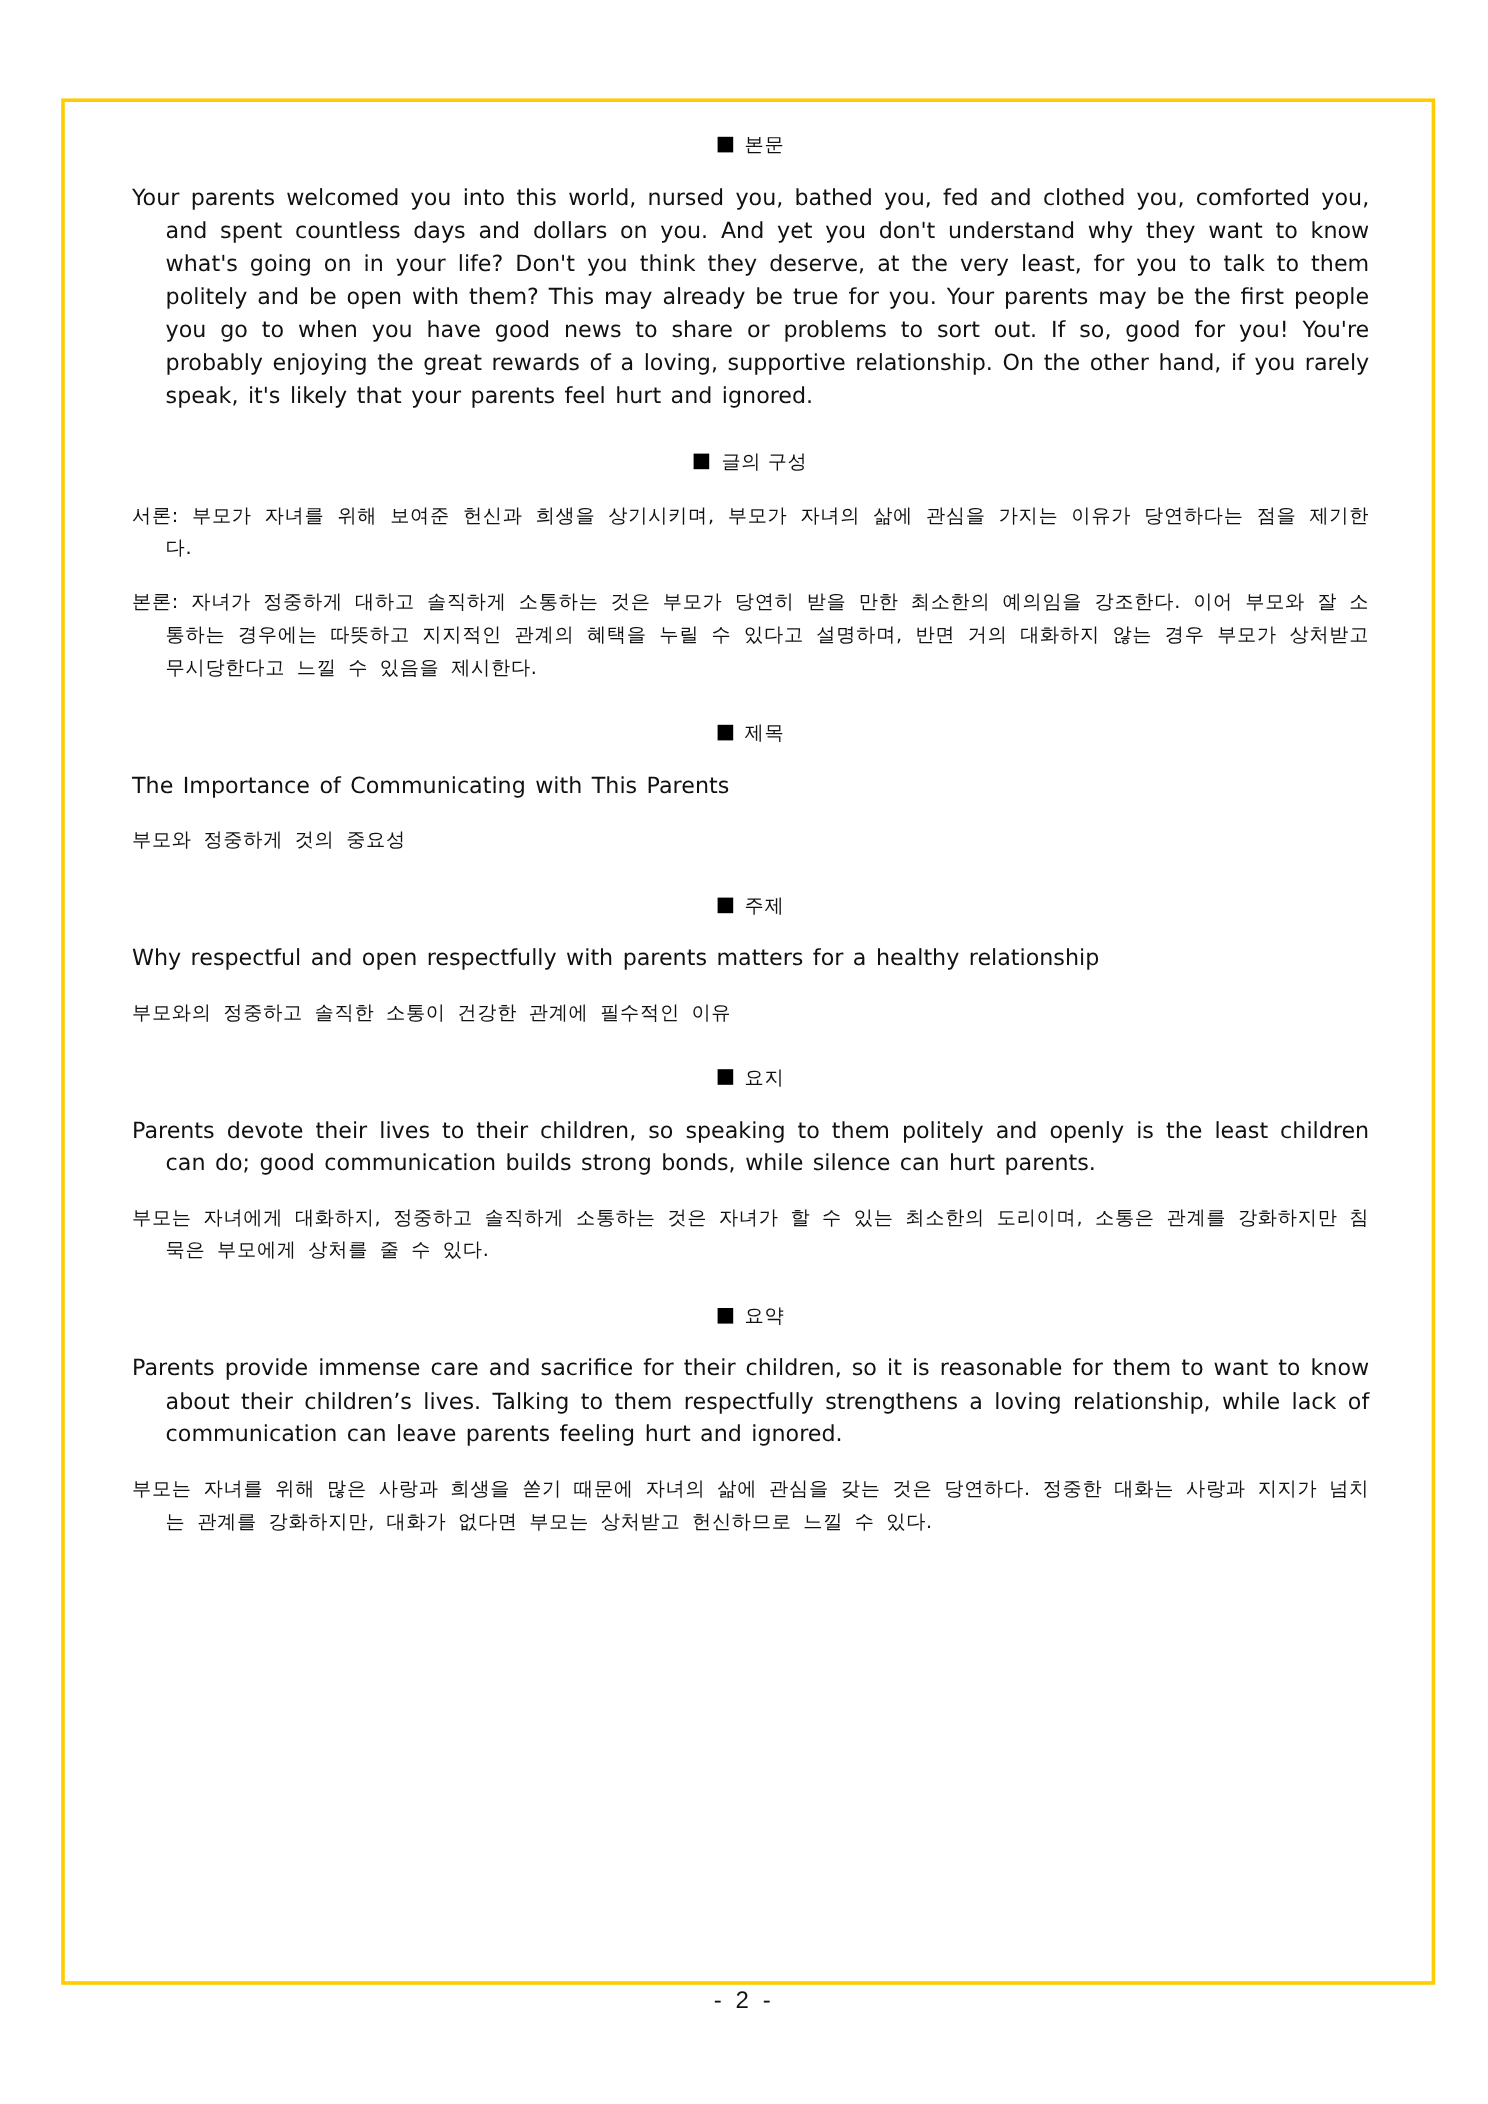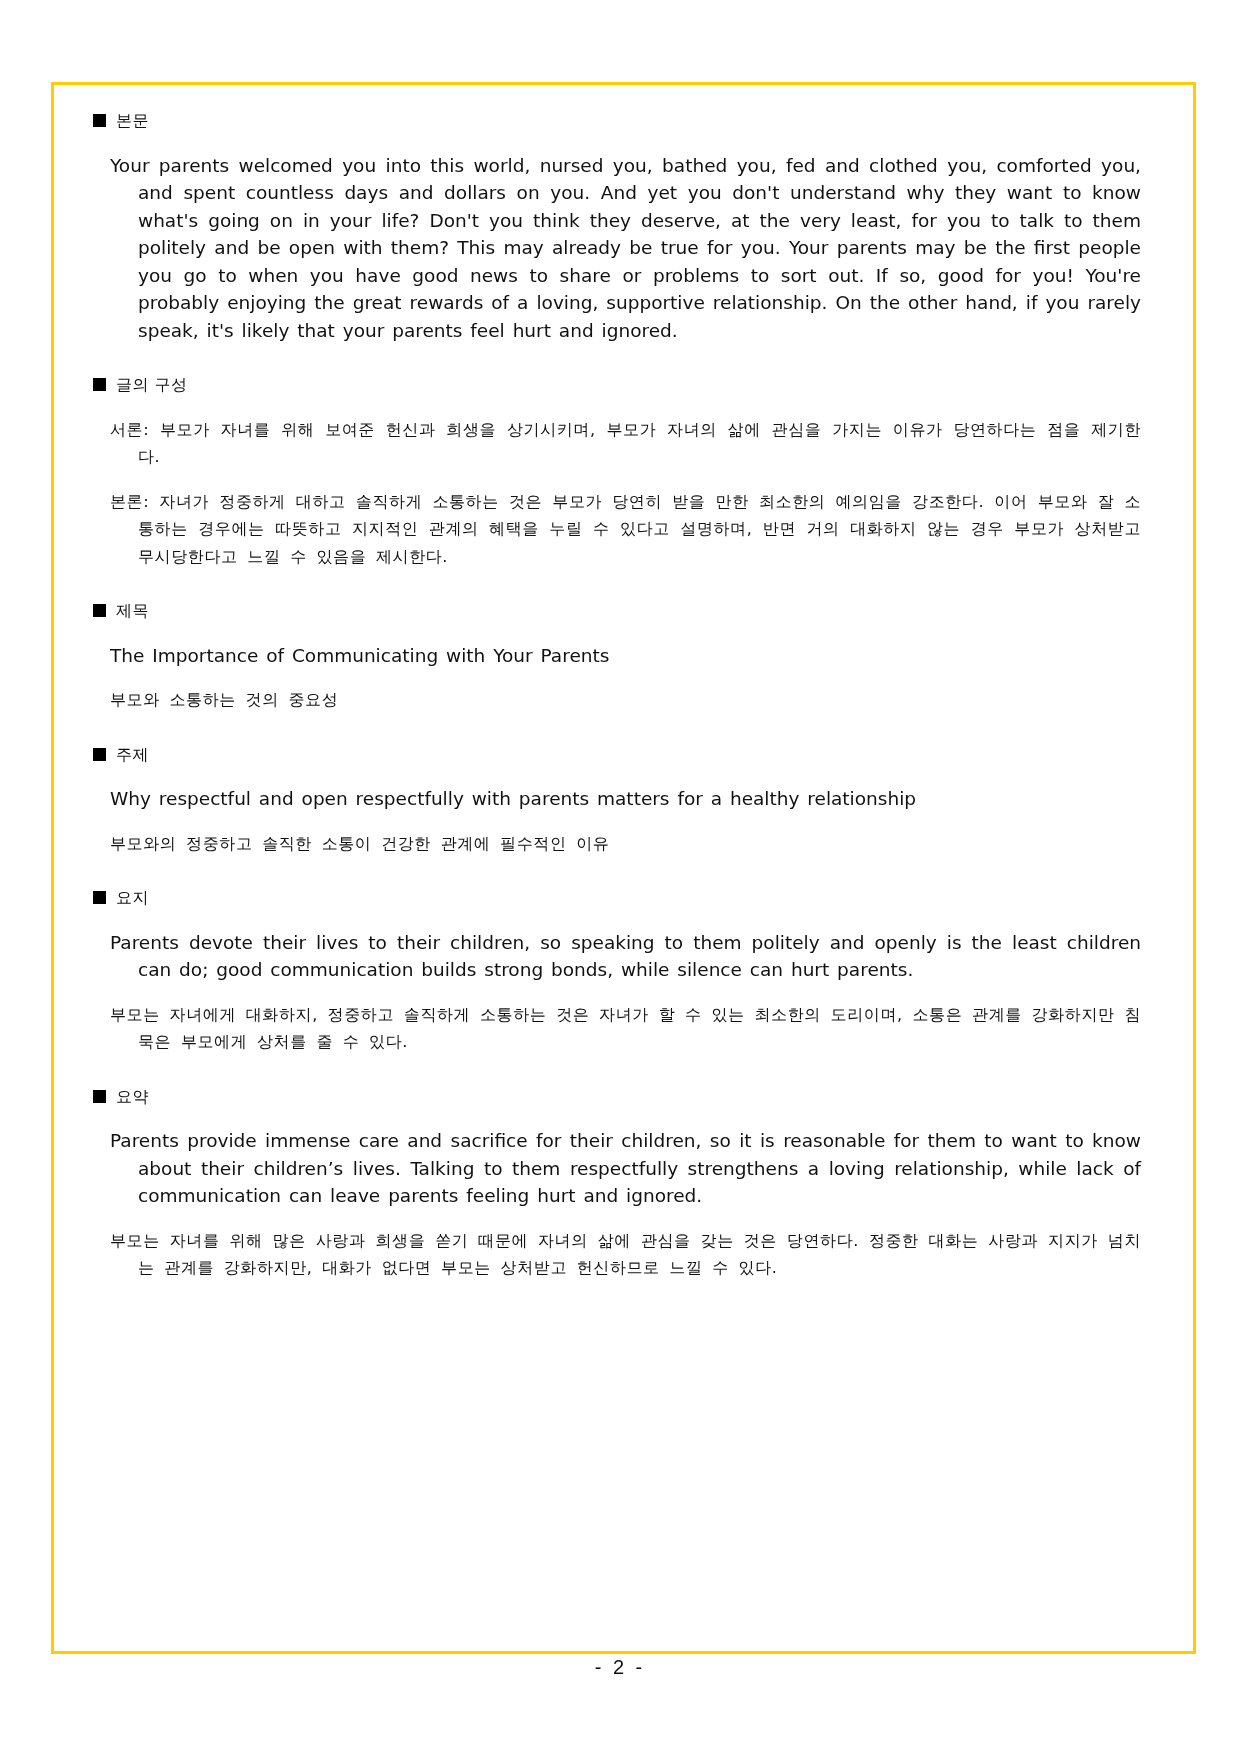--- a/index.html
+++ b/index.html
@@ -33,20 +33,21 @@
   .section {
     margin-bottom: 27px;
   }
   .section-head {
     font-size: 16px;
     line-height: 27.5px;
     height: 27.5px;
     display: flex;
     align-items: center;
     letter-spacing: 0.5px;
+    justify-content: center;
   }
   .square {
     display: inline-block;
     width: 13px;
     height: 13px;
     background: #000;
     margin-right: 10px;
     position: relative;
     top: 0px;
   }
@@ -99,22 +100,22 @@
     </div>
     <p class="para ko">서론: 부모가 자녀를 위해 보여준 헌신과 희생을 상기시키며, 부모가 자녀의 삶에 관심을 가지는 이유가 당연하다는 점을 제기한다.</p>
     <p class="para ko">본론: 자녀가 정중하게 대하고 솔직하게 소통하는 것은 부모가 당연히 받을 만한 최소한의 예의임을 강조한다. 이어 부모와 잘 소통하는 경우에는 따뜻하고 지지적인 관계의 혜택을 누릴 수 있다고 설명하며, 반면 거의 대화하지 않는 경우 부모가 상처받고 무시당한다고 느낄 수 있음을 제시한다.</p>
   </div>
 
   <div class="section">
     <div class="section-head">
       <span class="square"></span>
       <span>제목</span>
     </div>
-    <p class="para en">The Importance of Communicating with Your Parents</p>
-    <p class="para ko">부모와 소통하는 것의 중요성</p>
+    <p class="para en">The Importance of Communicating with This Parents</p>
+    <p class="para ko">부모와 정중하게 것의 중요성</p>
   </div>
 
   <div class="section">
     <div class="section-head">
       <span class="square"></span>
       <span>주제</span>
     </div>
     <p class="para en">Why respectful and open respectfully with parents matters for a healthy relationship</p>
     <p class="para ko">부모와의 정중하고 솔직한 소통이 건강한 관계에 필수적인 이유</p>
   </div>

